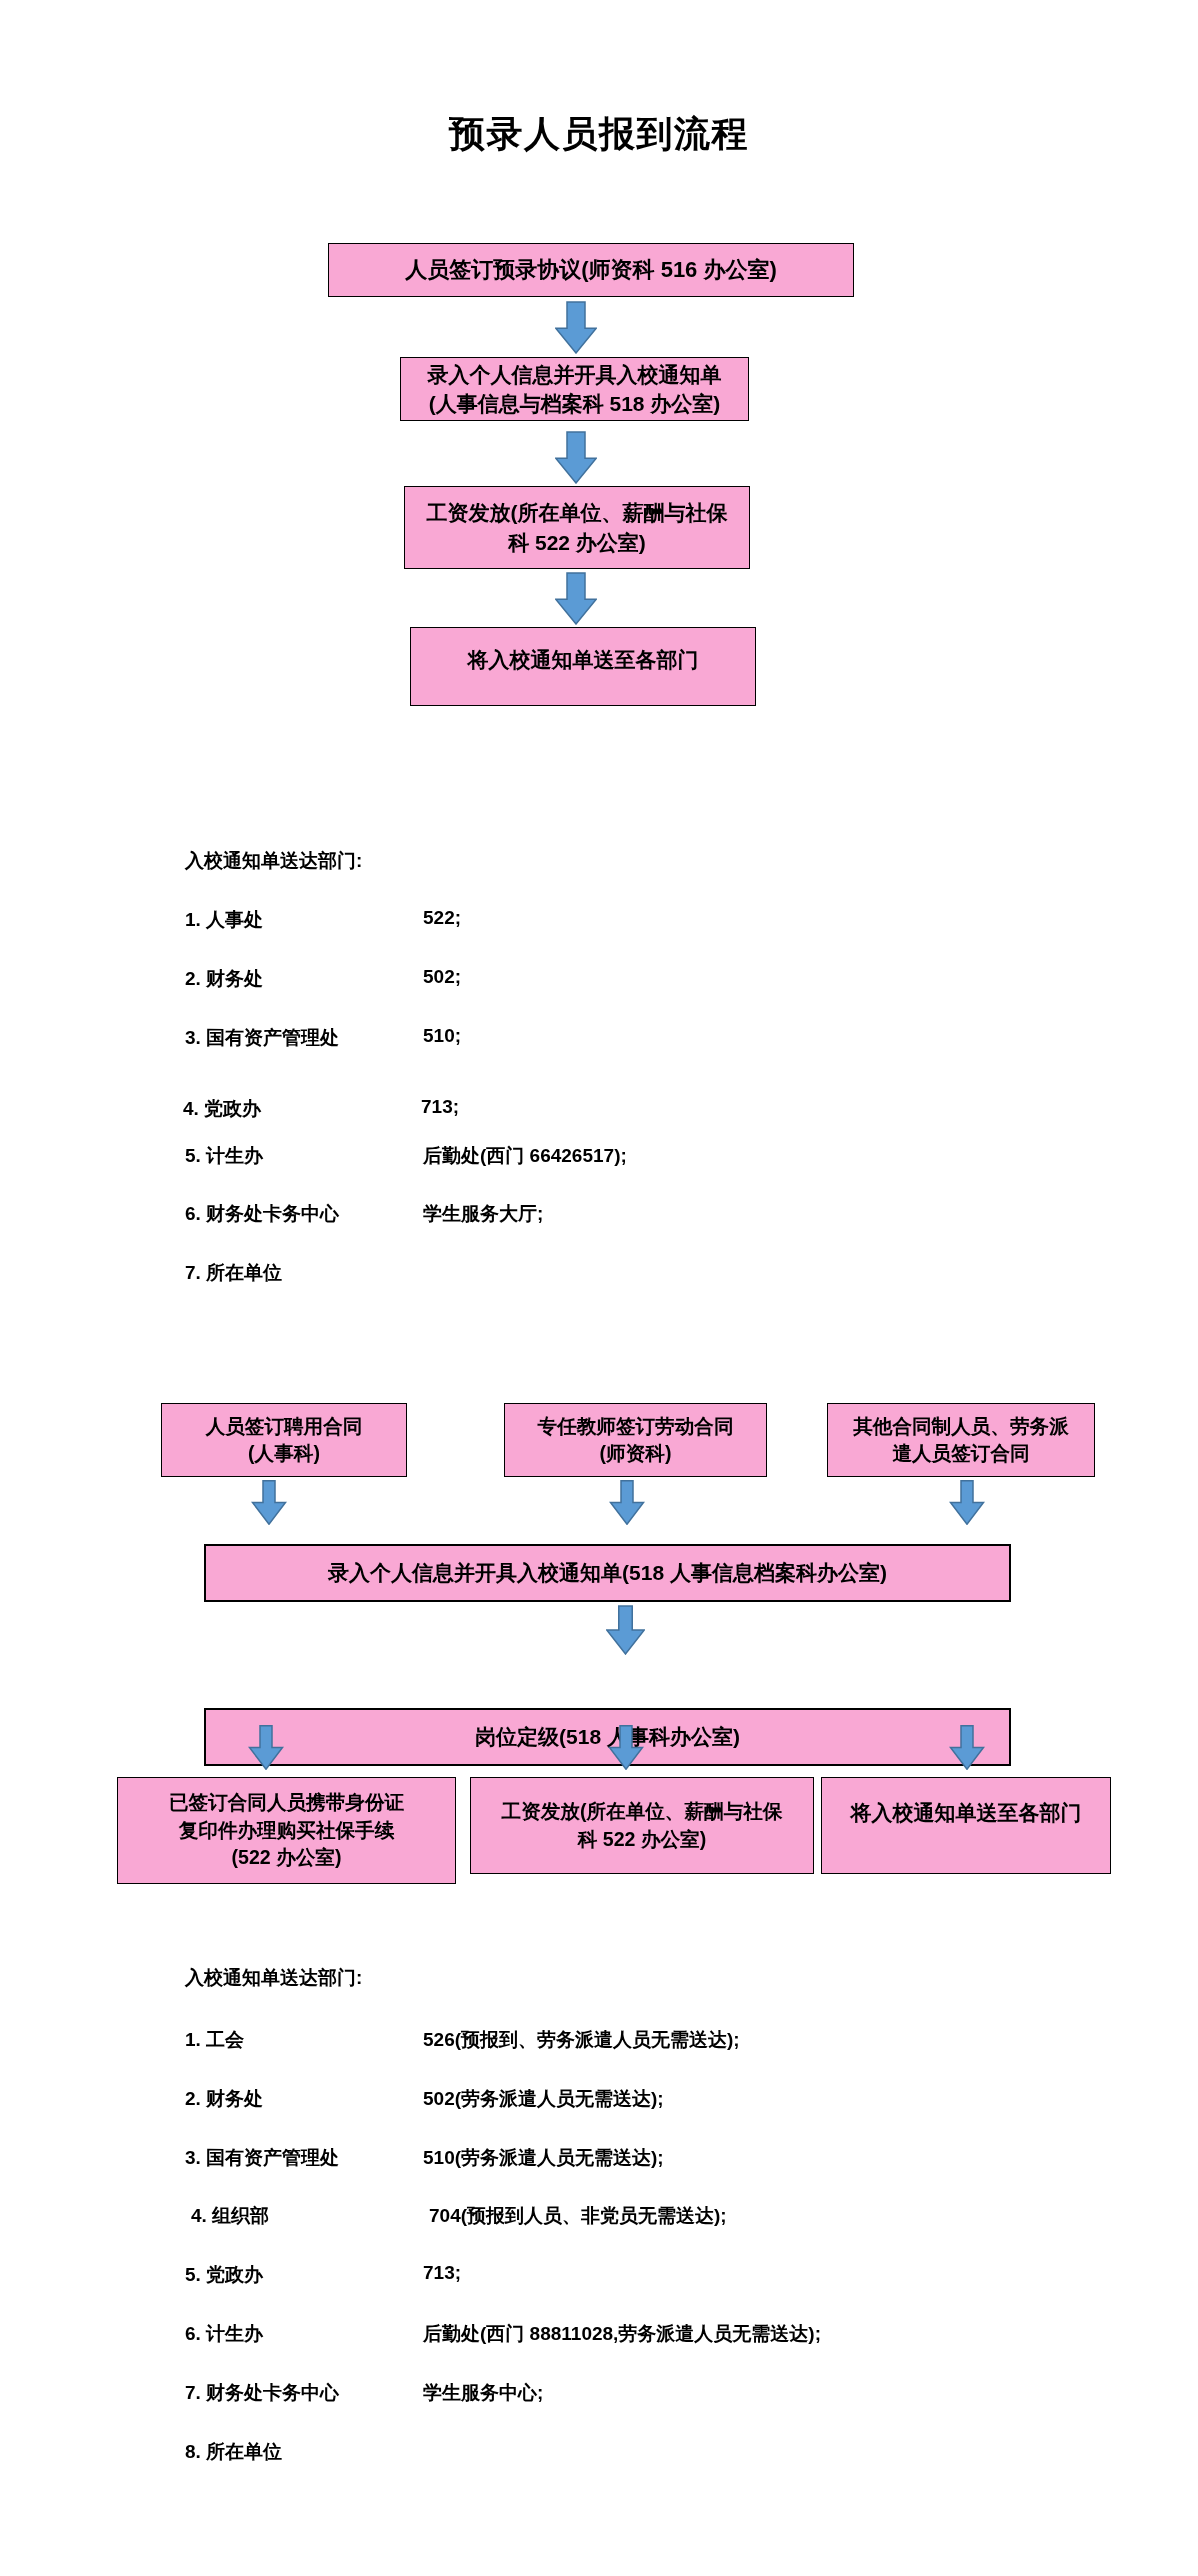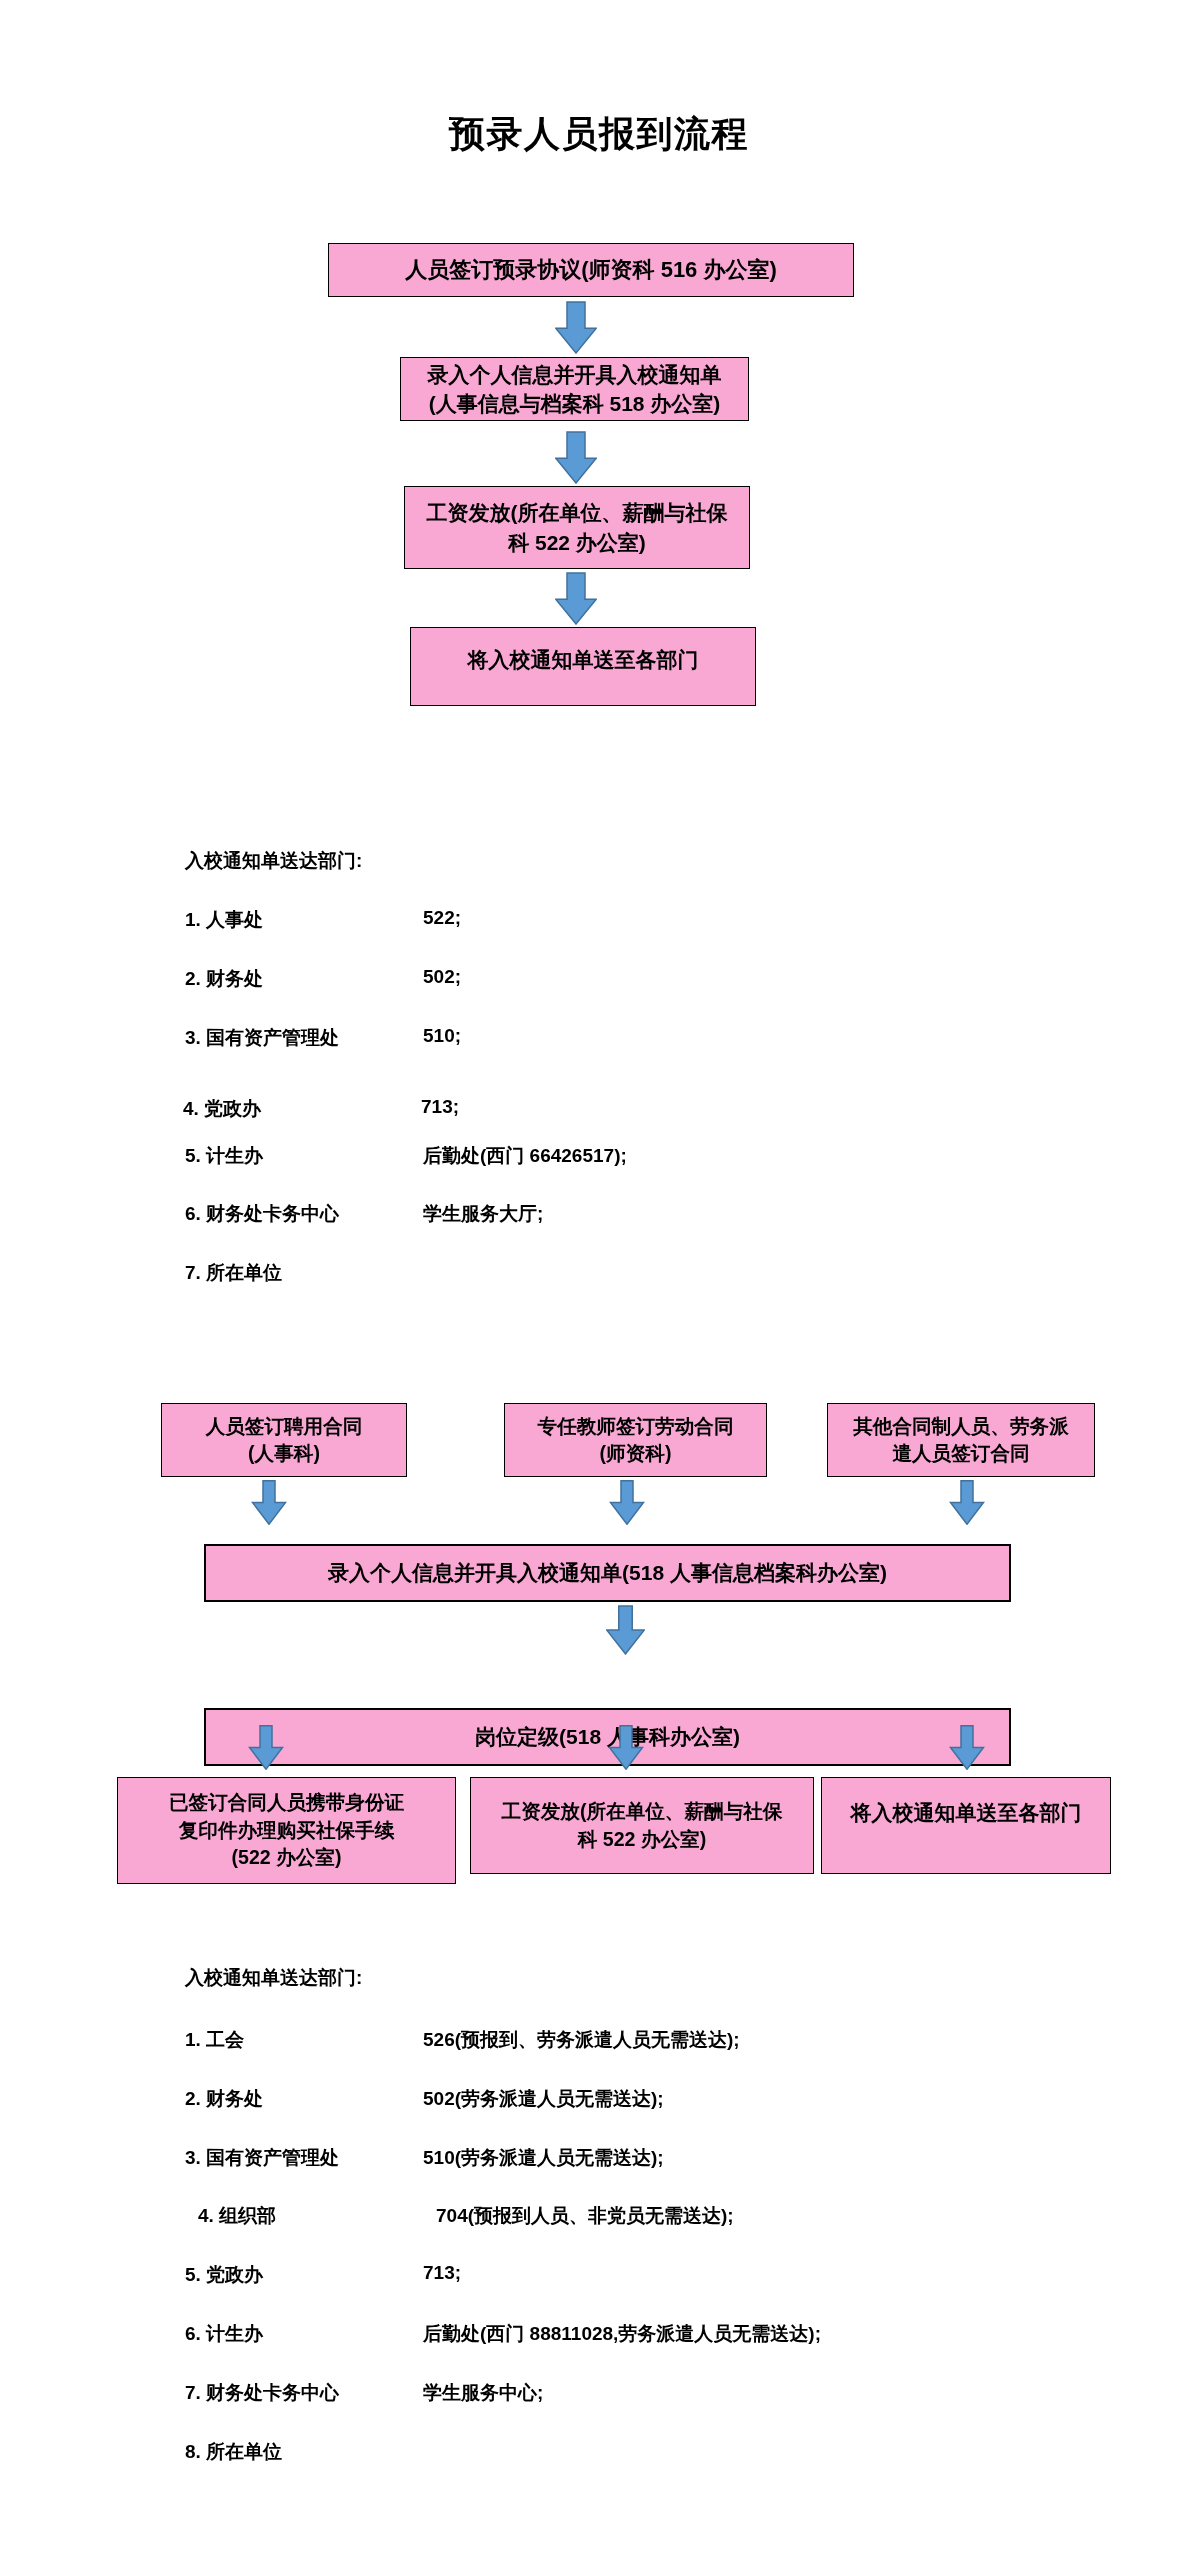--- a/index.html
+++ b/index.html
@@ -153,21 +153,21 @@
       <span class="lcol2">526(预报到、劳务派遣人员无需送达);</span>
     </div>
     <div class="list-row" style="left:185px; top:2086px;">
       <span class="lcol1">2. 财务处</span>
       <span class="lcol2">502(劳务派遣人员无需送达);</span>
     </div>
     <div class="list-row" style="left:185px; top:2145px;">
       <span class="lcol1">3. 国有资产管理处</span>
       <span class="lcol2">510(劳务派遣人员无需送达);</span>
     </div>
-    <div class="list-row" style="left:198px; top:2203px;">
+    <div class="list-row" style="left:191px; top:2203px;">
       <span class="lcol1">4. 组织部</span>
       <span class="lcol2">704(预报到人员、非党员无需送达);</span>
     </div>
     <div class="list-row" style="left:185px; top:2262px;">
       <span class="lcol1">5. 党政办</span>
       <span class="lcol2">713;</span>
     </div>
     <div class="list-row" style="left:185px; top:2321px;">
       <span class="lcol1">6. 计生办</span>
       <span class="lcol2">后勤处(西门 88811028,劳务派遣人员无需送达);</span>

